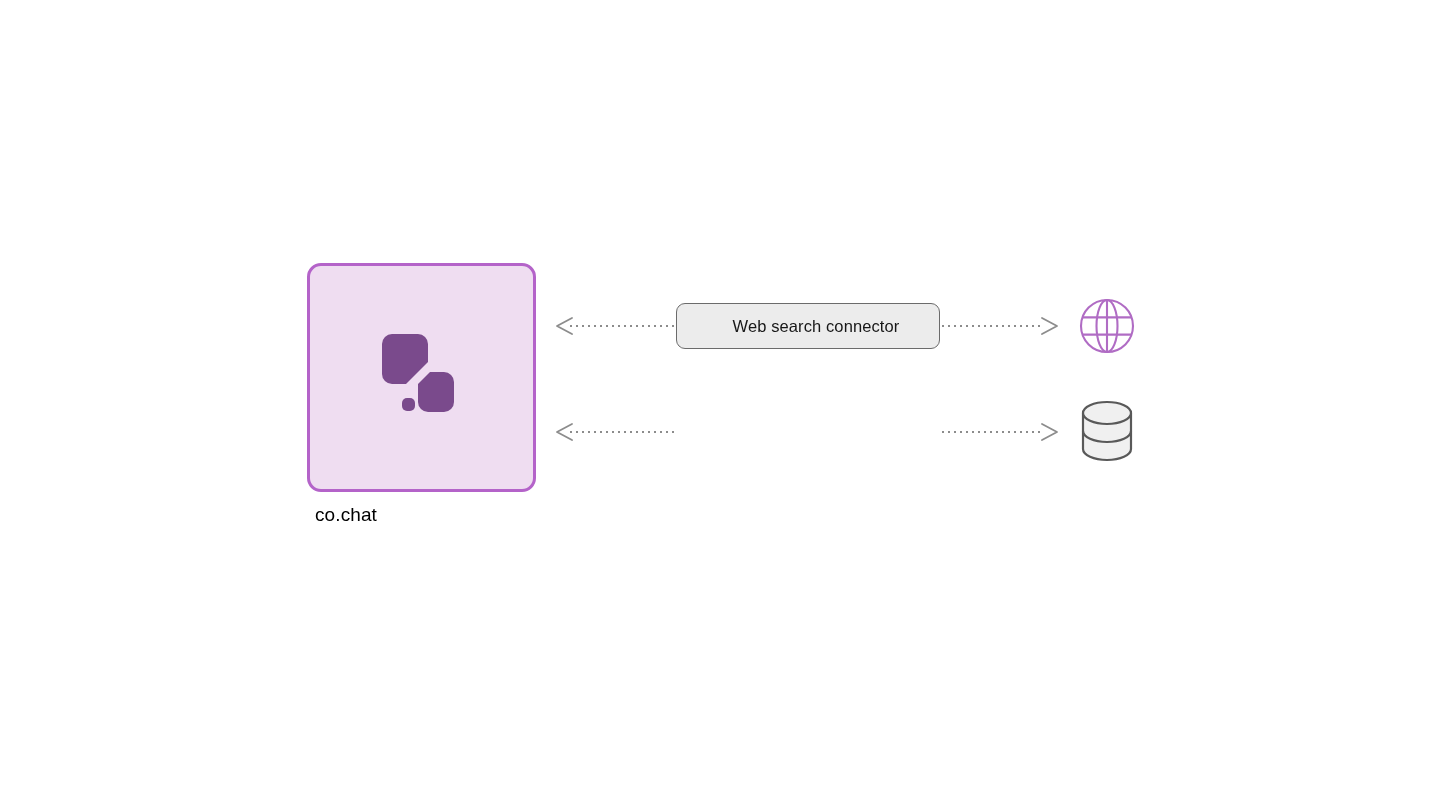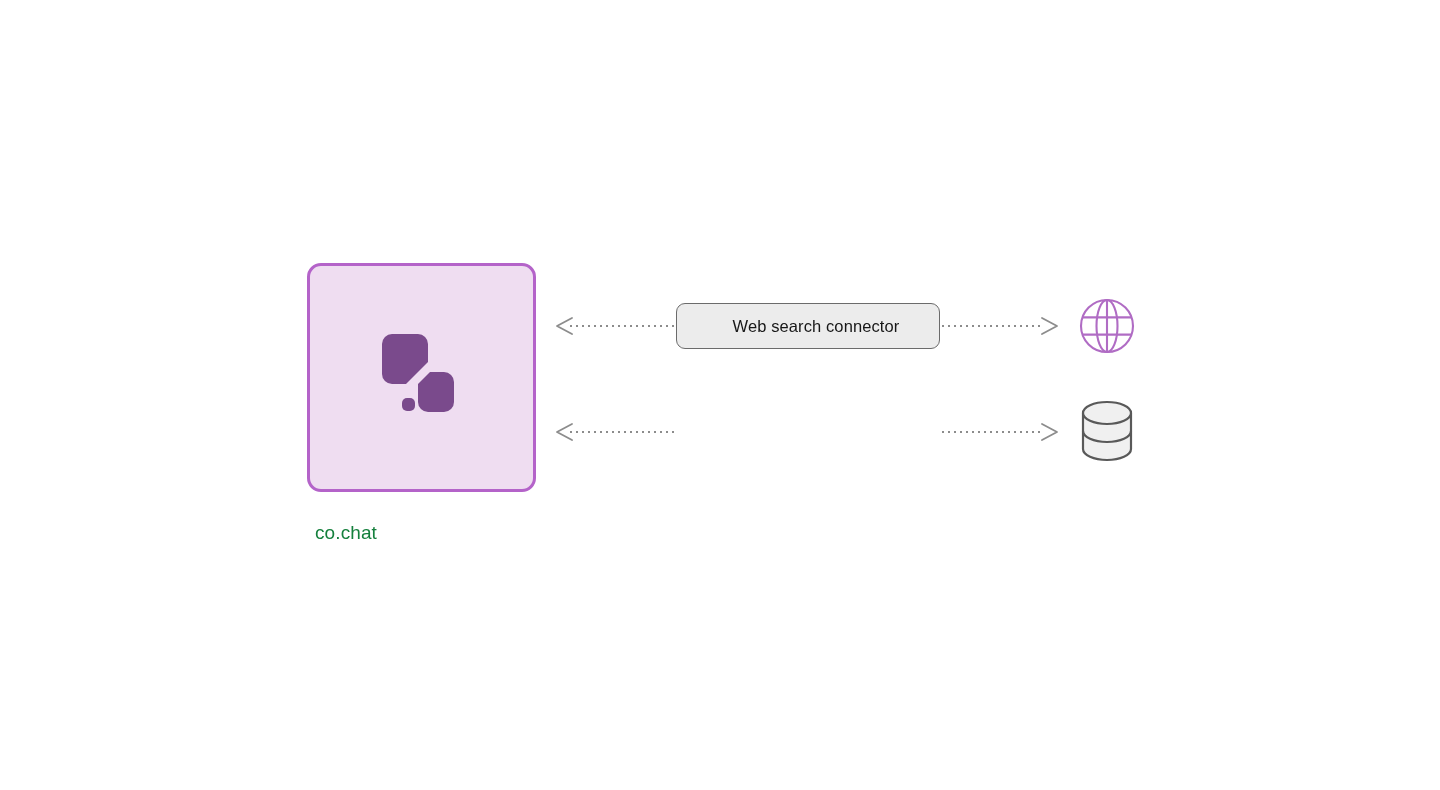--- a/index.html
+++ b/index.html
@@ -48,24 +48,23 @@
     width: 96px;
     height: 96px;
     display: block;
   }
   .app-label {
     position: absolute;
     left: 8px;
     top: 240px;
     font-size: 19px;
     line-height: 24px;
-    color: #15803d;
+    color: #000000;
     white-space: nowrap;
     letter-spacing: 0.1px;
-    margin-top: 18px;
   }
 
   
   .connector-box {
     position: absolute;
     width: 264px;
     height: 46px;
     box-sizing: border-box;
     background: #ececec;
     border: 1.4px solid #6b6b6b;

